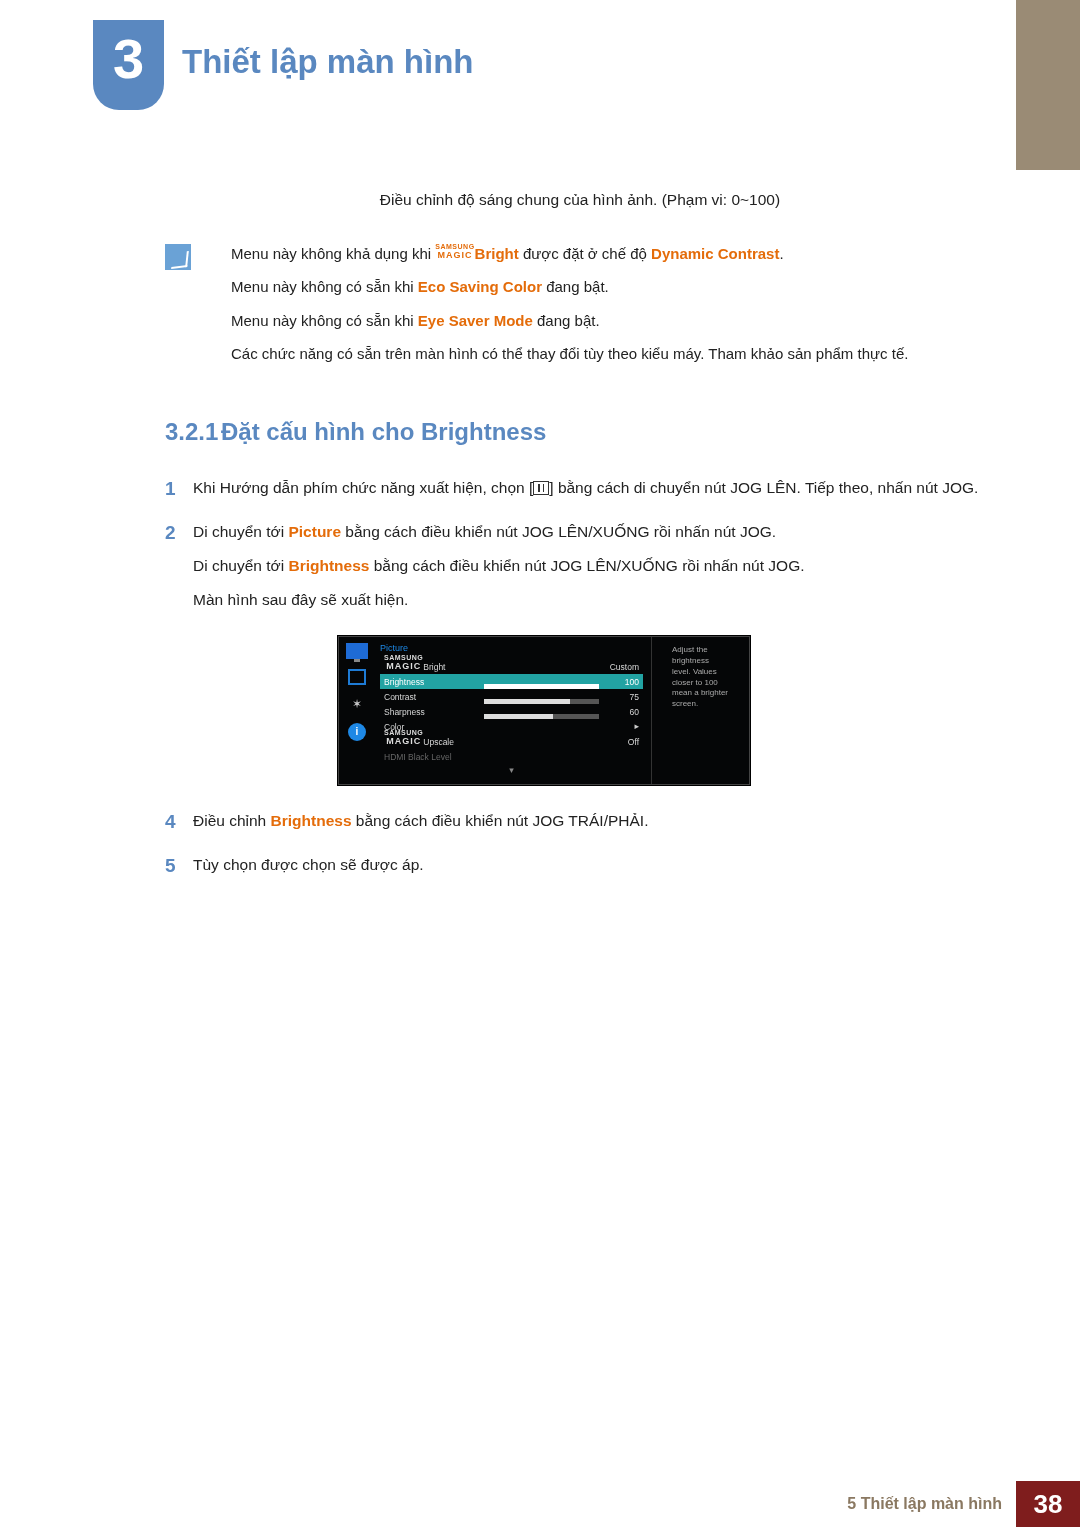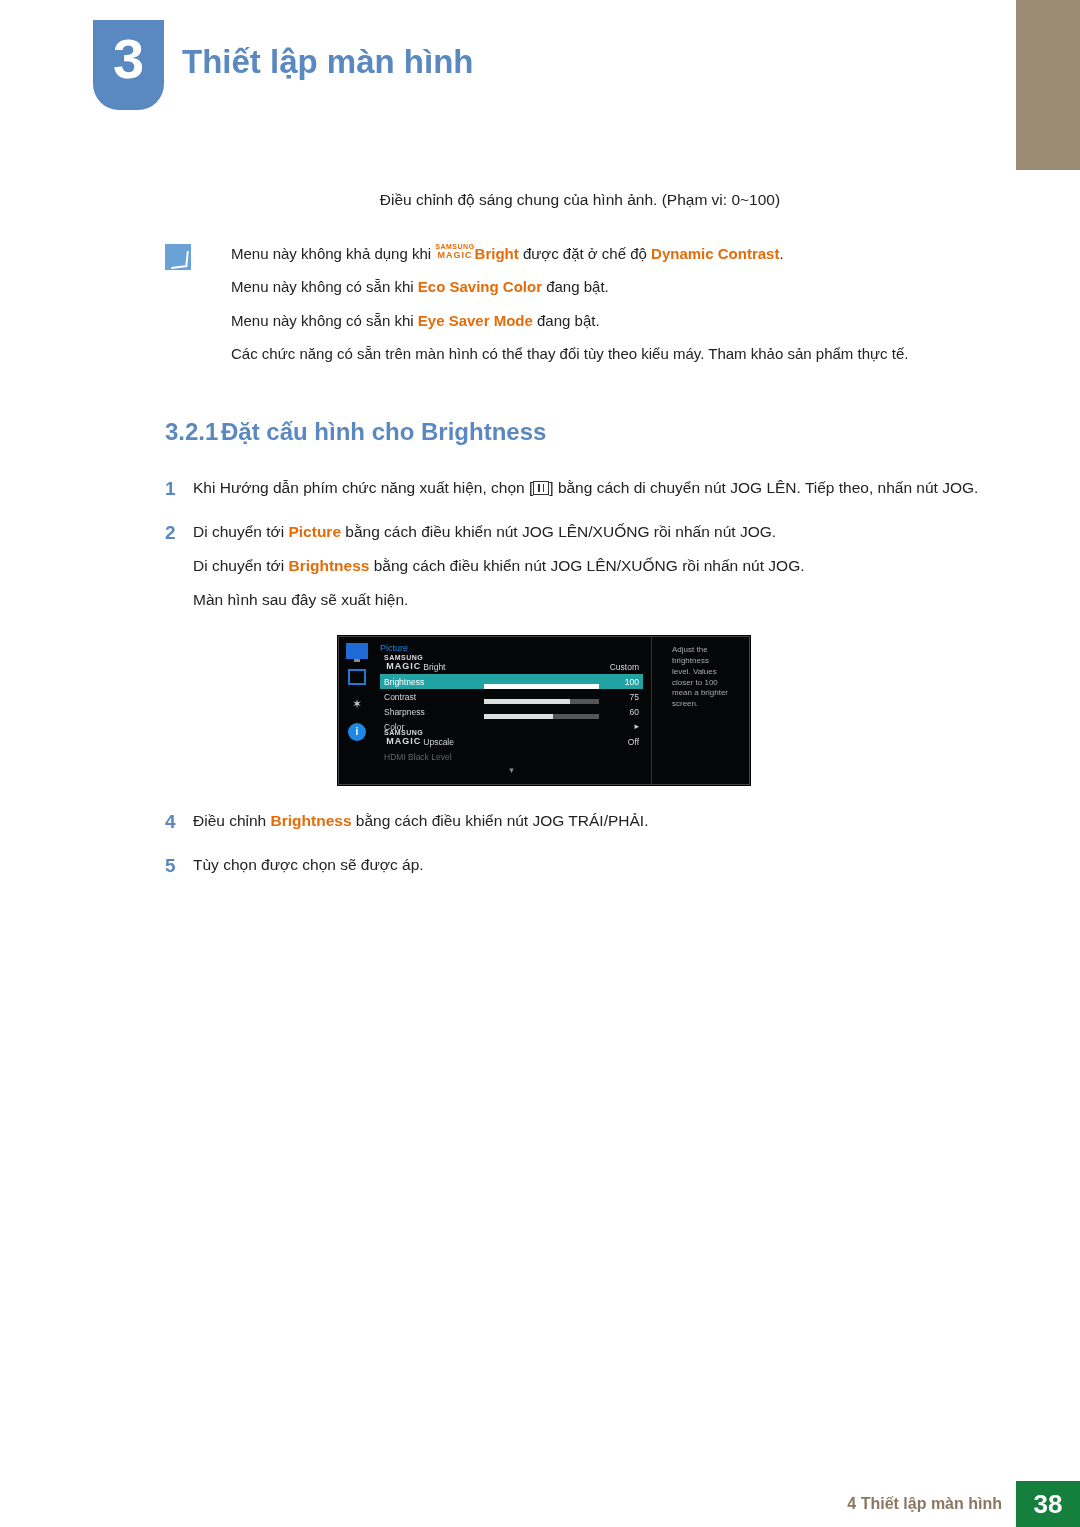--- a/index.html
+++ b/index.html
@@ -181,21 +181,21 @@
     height:46px;
     display:flex; align-items:center;
   }
   .footer-text{
     color:#8a7861;
     font-size:16px; font-weight:bold;
     padding-right:14px;
   }
   .footer-page{
     width:64px; height:46px;
-    background:#15803d;
+    background:#7f1d1d;
     color:#fff; font-size:26px; font-weight:bold;
     display:flex; align-items:center; justify-content:center;
   }
   .footer-stripe{
     position:absolute; right:0; top:0;
     width:64px; height:170px;
     background:#9a8b75;
     z-index:-1;
   }
 </style>
@@ -322,16 +322,16 @@
       <div class="t">
         <p>Tùy chọn được chọn sẽ được áp.</p>
       </div>
     </div>
   </div>
 
 </div>
 
 <div class="footer">
   <div class="footer-bar">
-    <div class="footer-text">4 Thiết lập màn hình</div>
+    <div class="footer-text">5 Thiết lập màn hình</div>
     <div class="footer-page">38</div>
   </div>
 </div>
 
 </body></html>

